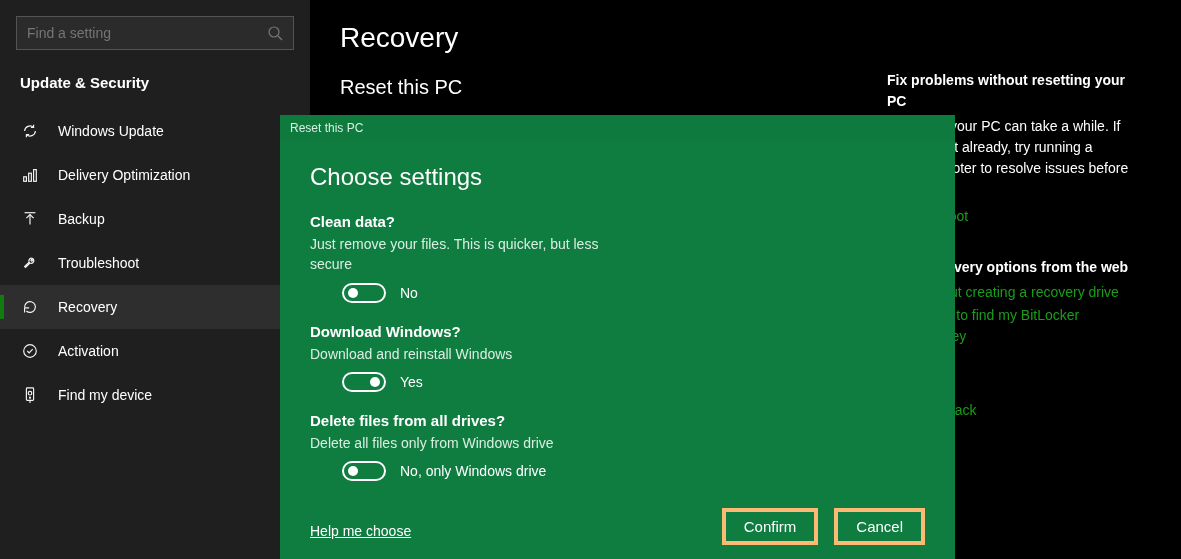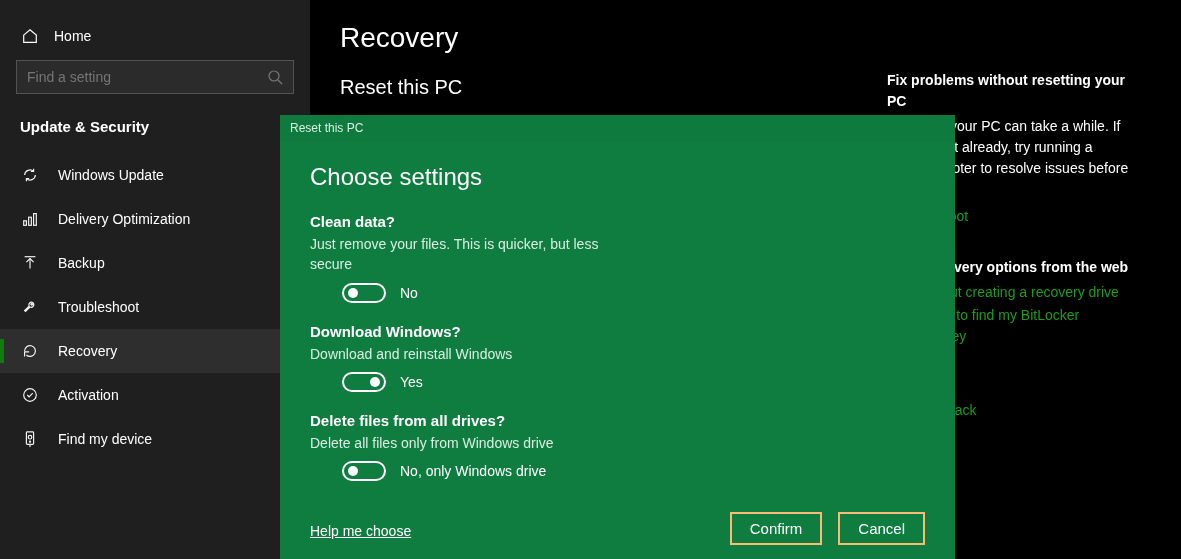--- a/index.html
+++ b/index.html
@@ -178,40 +178,32 @@
     .modal-buttons {
       position:absolute;
       right: 30px;
       bottom: 14px;
       display:flex;
       gap: 16px;
     }
     .modal-btn {
       min-width: 86px;
       padding: 6px 18px;
-      border: 2px solid #fdba74;
+      border: 4px solid #fdba74;
       background: transparent;
       color:#fff;
       font-size:15px;
       cursor:pointer;
     }
     svg { display:block; }
   </style>
 </head>
 <body>
 
 <div class="sidebar">
-  <div class="home-row">
-    <span class="home-icon">
-      <svg width="18" height="18" viewBox="0 0 20 20" fill="none" stroke="#fff" stroke-width="1.3">
-        <path d="M3 9 L10 3 L17 9 V17 H3 Z"></path>
-      </svg>
-    </span>
-    <span class="home-label">Home</span>
-  </div>
 
   <div class="search-box">
     <input type="text" placeholder="Find a setting" style="">
     <span class="search-icon">
       <svg width="16" height="16" viewBox="0 0 16 16" fill="none" stroke="#aaa" stroke-width="1.2">
         <circle cx="7" cy="7" r="5"></circle>
           <path d="M11 11 L15 15"></path>
       </svg>
     </span>
   </div>

